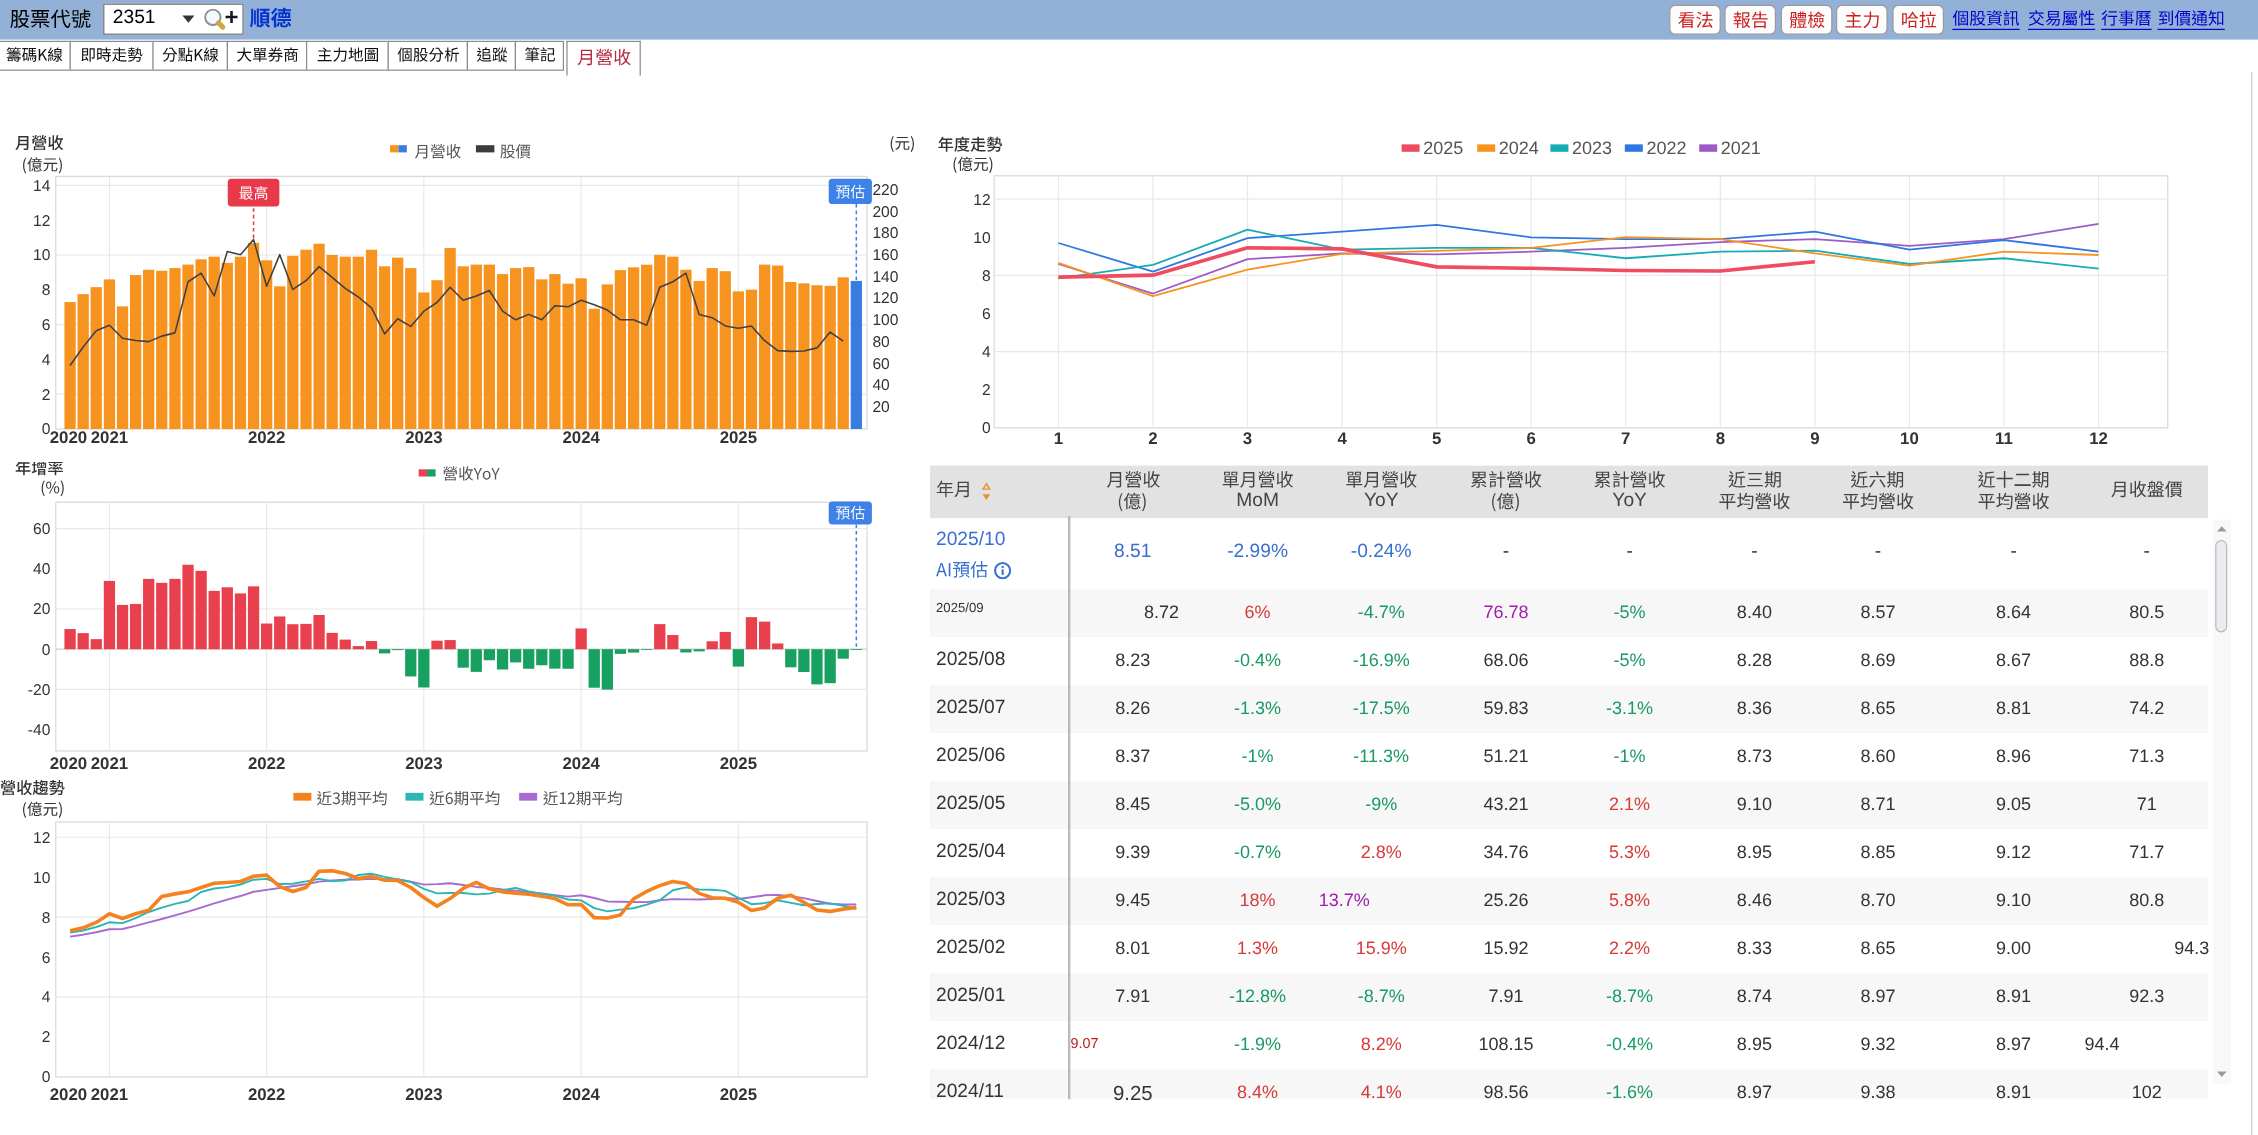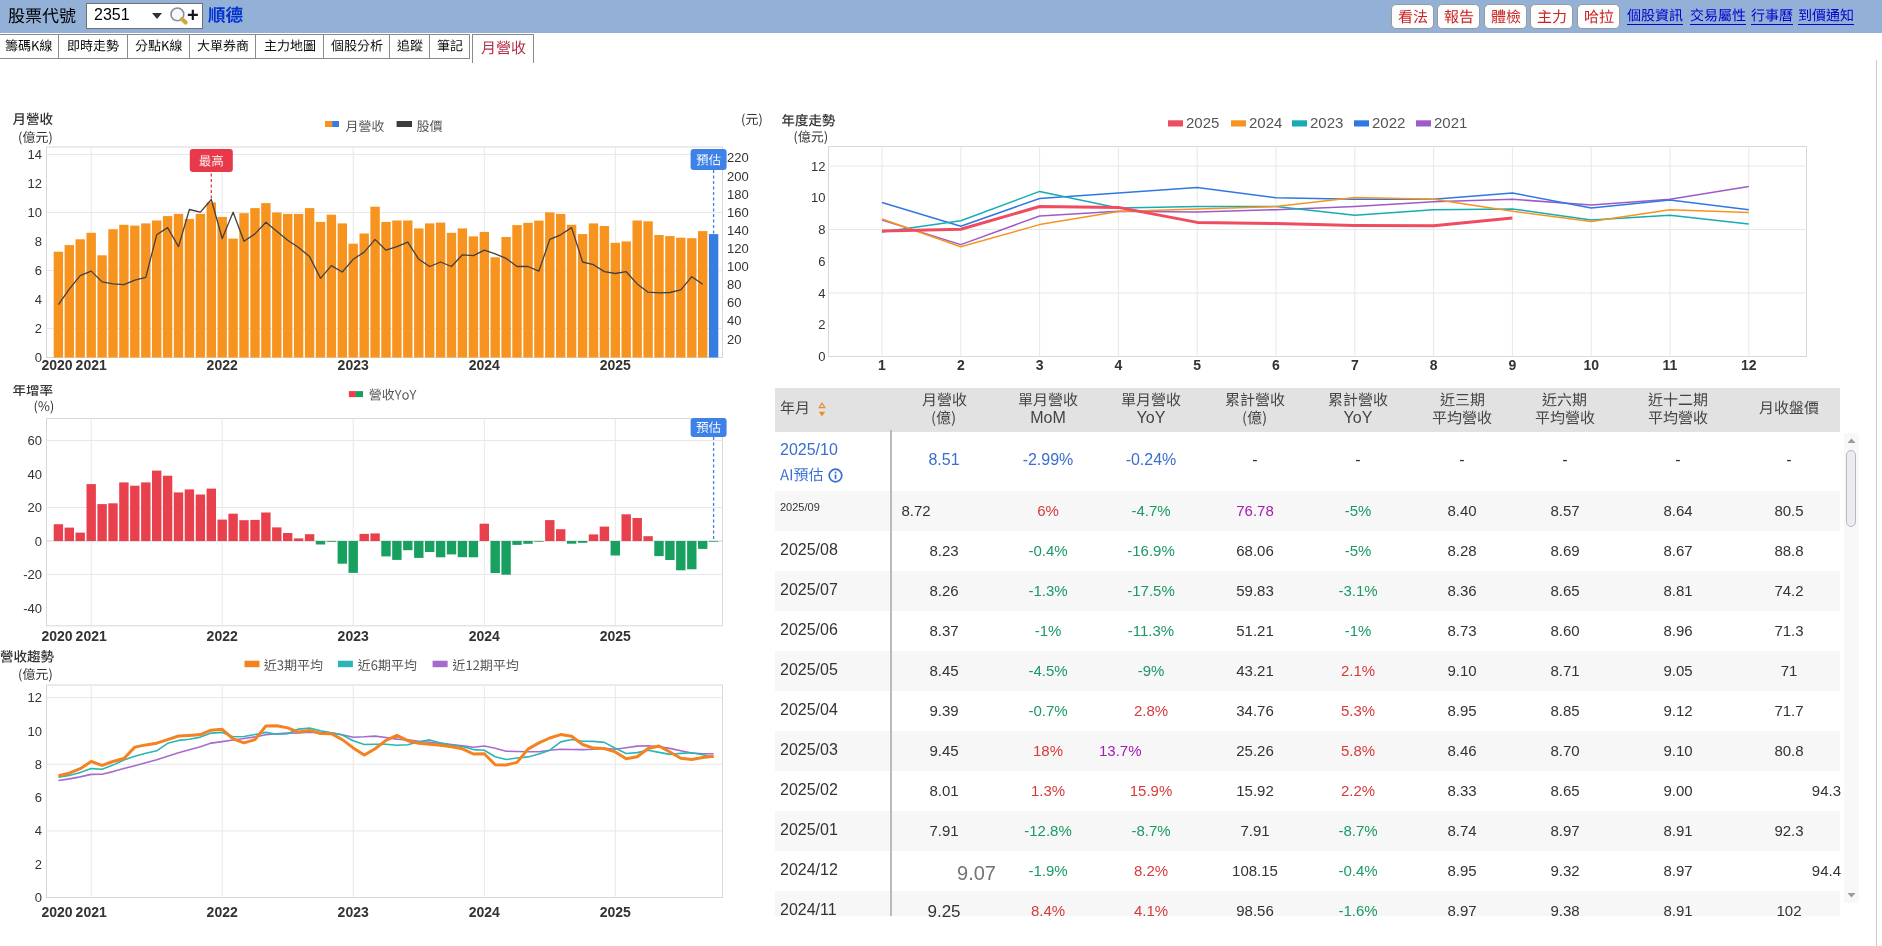--- a/index.html
+++ b/index.html
@@ -438,21 +438,21 @@
 <div class="ab" style="left:996px;top:451px;width:104px;text-align:center;font-size:16px;color:#3a6fd0">-2.99%</div>
 <div class="ab" style="left:1099px;top:451px;width:104px;text-align:center;font-size:16px;color:#3a6fd0">-0.24%</div>
 <div class="ab" style="left:1203px;top:451px;width:104px;text-align:center;font-size:16px;color:#333">-</div>
 <div class="ab" style="left:1306px;top:451px;width:104px;text-align:center;font-size:16px;color:#333">-</div>
 <div class="ab" style="left:1410px;top:451px;width:104px;text-align:center;font-size:16px;color:#333">-</div>
 <div class="ab" style="left:1513px;top:451px;width:104px;text-align:center;font-size:16px;color:#333">-</div>
 <div class="ab" style="left:1626px;top:451px;width:104px;text-align:center;font-size:16px;color:#333">-</div>
 <div class="ab" style="left:1737px;top:451px;width:104px;text-align:center;font-size:16px;color:#333">-</div>
 <div class="ab" style="left:775px;top:491px;width:1065px;height:40px;background:#f7f7f7"></div>
 <div class="ab" style="left:780px;top:501px;font-size:11px;color:#333">2025/09</div>
-<div class="ab" style="left:864px;top:502px;width:104px;text-align:center;font-size:15px;color:#333">8.72</div>
+<div class="ab" style="left:916px;top:502px;width:104px;text-align:center;font-size:15px;color:#333">8.72</div>
 <div class="ab" style="left:996px;top:502px;width:104px;text-align:center;font-size:15px;color:#d83a3a">6%</div>
 <div class="ab" style="left:1099px;top:502px;width:104px;text-align:center;font-size:15px;color:#199a64">-4.7%</div>
 <div class="ab" style="left:1203px;top:502px;width:104px;text-align:center;font-size:15px;color:#a21caf">76.78</div>
 <div class="ab" style="left:1306px;top:502px;width:104px;text-align:center;font-size:15px;color:#199a64">-5%</div>
 <div class="ab" style="left:1410px;top:502px;width:104px;text-align:center;font-size:15px;color:#333">8.40</div>
 <div class="ab" style="left:1513px;top:502px;width:104px;text-align:center;font-size:15px;color:#333">8.57</div>
 <div class="ab" style="left:1626px;top:502px;width:104px;text-align:center;font-size:15px;color:#333">8.64</div>
 <div class="ab" style="left:1737px;top:502px;width:104px;text-align:center;font-size:15px;color:#333">80.5</div>
 <div class="ab" style="left:775px;top:531px;width:1065px;height:40px;background:#ffffff"></div>
 <div class="ab" style="left:780px;top:541px;font-size:16px;color:#333">2025/08</div>
@@ -483,21 +483,21 @@
 <div class="ab" style="left:1099px;top:622px;width:104px;text-align:center;font-size:15px;color:#199a64">-11.3%</div>
 <div class="ab" style="left:1203px;top:622px;width:104px;text-align:center;font-size:15px;color:#333">51.21</div>
 <div class="ab" style="left:1306px;top:622px;width:104px;text-align:center;font-size:15px;color:#199a64">-1%</div>
 <div class="ab" style="left:1410px;top:622px;width:104px;text-align:center;font-size:15px;color:#333">8.73</div>
 <div class="ab" style="left:1513px;top:622px;width:104px;text-align:center;font-size:15px;color:#333">8.60</div>
 <div class="ab" style="left:1626px;top:622px;width:104px;text-align:center;font-size:15px;color:#333">8.96</div>
 <div class="ab" style="left:1737px;top:622px;width:104px;text-align:center;font-size:15px;color:#333">71.3</div>
 <div class="ab" style="left:775px;top:651px;width:1065px;height:40px;background:#f7f7f7"></div>
 <div class="ab" style="left:780px;top:661px;font-size:16px;color:#333">2025/05</div>
 <div class="ab" style="left:892px;top:662px;width:104px;text-align:center;font-size:15px;color:#333">8.45</div>
-<div class="ab" style="left:996px;top:662px;width:104px;text-align:center;font-size:15px;color:#199a64">-4.5%</div>
+<div class="ab" style="left:996px;top:662px;width:104px;text-align:center;font-size:15px;color:#199a64">-5.0%</div>
 <div class="ab" style="left:1099px;top:662px;width:104px;text-align:center;font-size:15px;color:#199a64">-9%</div>
 <div class="ab" style="left:1203px;top:662px;width:104px;text-align:center;font-size:15px;color:#333">43.21</div>
 <div class="ab" style="left:1306px;top:662px;width:104px;text-align:center;font-size:15px;color:#d83a3a">2.1%</div>
 <div class="ab" style="left:1410px;top:662px;width:104px;text-align:center;font-size:15px;color:#333">9.10</div>
 <div class="ab" style="left:1513px;top:662px;width:104px;text-align:center;font-size:15px;color:#333">8.71</div>
 <div class="ab" style="left:1626px;top:662px;width:104px;text-align:center;font-size:15px;color:#333">9.05</div>
 <div class="ab" style="left:1737px;top:662px;width:104px;text-align:center;font-size:15px;color:#333">71</div>
 <div class="ab" style="left:775px;top:691px;width:1065px;height:40px;background:#ffffff"></div>
 <div class="ab" style="left:780px;top:701px;font-size:16px;color:#333">2025/04</div>
 <div class="ab" style="left:892px;top:702px;width:104px;text-align:center;font-size:15px;color:#333">9.39</div>
@@ -537,29 +537,29 @@
 <div class="ab" style="left:996px;top:822px;width:104px;text-align:center;font-size:15px;color:#199a64">-12.8%</div>
 <div class="ab" style="left:1099px;top:822px;width:104px;text-align:center;font-size:15px;color:#199a64">-8.7%</div>
 <div class="ab" style="left:1203px;top:822px;width:104px;text-align:center;font-size:15px;color:#333">7.91</div>
 <div class="ab" style="left:1306px;top:822px;width:104px;text-align:center;font-size:15px;color:#199a64">-8.7%</div>
 <div class="ab" style="left:1410px;top:822px;width:104px;text-align:center;font-size:15px;color:#333">8.74</div>
 <div class="ab" style="left:1513px;top:822px;width:104px;text-align:center;font-size:15px;color:#333">8.97</div>
 <div class="ab" style="left:1626px;top:822px;width:104px;text-align:center;font-size:15px;color:#333">8.91</div>
 <div class="ab" style="left:1737px;top:822px;width:104px;text-align:center;font-size:15px;color:#333">92.3</div>
 <div class="ab" style="left:775px;top:851px;width:1065px;height:40px;background:#ffffff"></div>
 <div class="ab" style="left:780px;top:861px;font-size:16px;color:#333">2024/12</div>
-<div class="ab" style="left:892px;top:862px;width:104px;text-align:right;font-size:20px;color:#737373">9.07</div>
+<div class="ab" style="left:892px;top:862px;width:104px;text-align:left;font-size:12px;color:#b91c1c">9.07</div>
 <div class="ab" style="left:996px;top:862px;width:104px;text-align:center;font-size:15px;color:#199a64">-1.9%</div>
 <div class="ab" style="left:1099px;top:862px;width:104px;text-align:center;font-size:15px;color:#d83a3a">8.2%</div>
 <div class="ab" style="left:1203px;top:862px;width:104px;text-align:center;font-size:15px;color:#333">108.15</div>
 <div class="ab" style="left:1306px;top:862px;width:104px;text-align:center;font-size:15px;color:#199a64">-0.4%</div>
 <div class="ab" style="left:1410px;top:862px;width:104px;text-align:center;font-size:15px;color:#333">8.95</div>
 <div class="ab" style="left:1513px;top:862px;width:104px;text-align:center;font-size:15px;color:#333">9.32</div>
 <div class="ab" style="left:1626px;top:862px;width:104px;text-align:center;font-size:15px;color:#333">8.97</div>
-<div class="ab" style="left:1737px;top:862px;width:104px;text-align:right;font-size:15px;color:#333">94.4</div>
+<div class="ab" style="left:1737px;top:862px;width:104px;text-align:left;font-size:15px;color:#333">94.4</div>
 <div class="ab" style="left:775px;top:891px;width:1065px;height:25px;background:#f7f7f7"></div>
 <div class="ab" style="left:780px;top:901px;font-size:16px;color:#333">2024/11</div>
 <div class="ab" style="left:892px;top:902px;width:104px;text-align:center;font-size:17px;color:#333">9.25</div>
 <div class="ab" style="left:996px;top:902px;width:104px;text-align:center;font-size:15px;color:#d83a3a">8.4%</div>
 <div class="ab" style="left:1099px;top:902px;width:104px;text-align:center;font-size:15px;color:#d83a3a">4.1%</div>
 <div class="ab" style="left:1203px;top:902px;width:104px;text-align:center;font-size:15px;color:#333">98.56</div>
 <div class="ab" style="left:1306px;top:902px;width:104px;text-align:center;font-size:15px;color:#199a64">-1.6%</div>
 <div class="ab" style="left:1410px;top:902px;width:104px;text-align:center;font-size:15px;color:#333">8.97</div>
 <div class="ab" style="left:1513px;top:902px;width:104px;text-align:center;font-size:15px;color:#333">9.38</div>
 <div class="ab" style="left:1626px;top:902px;width:104px;text-align:center;font-size:15px;color:#333">8.91</div>

